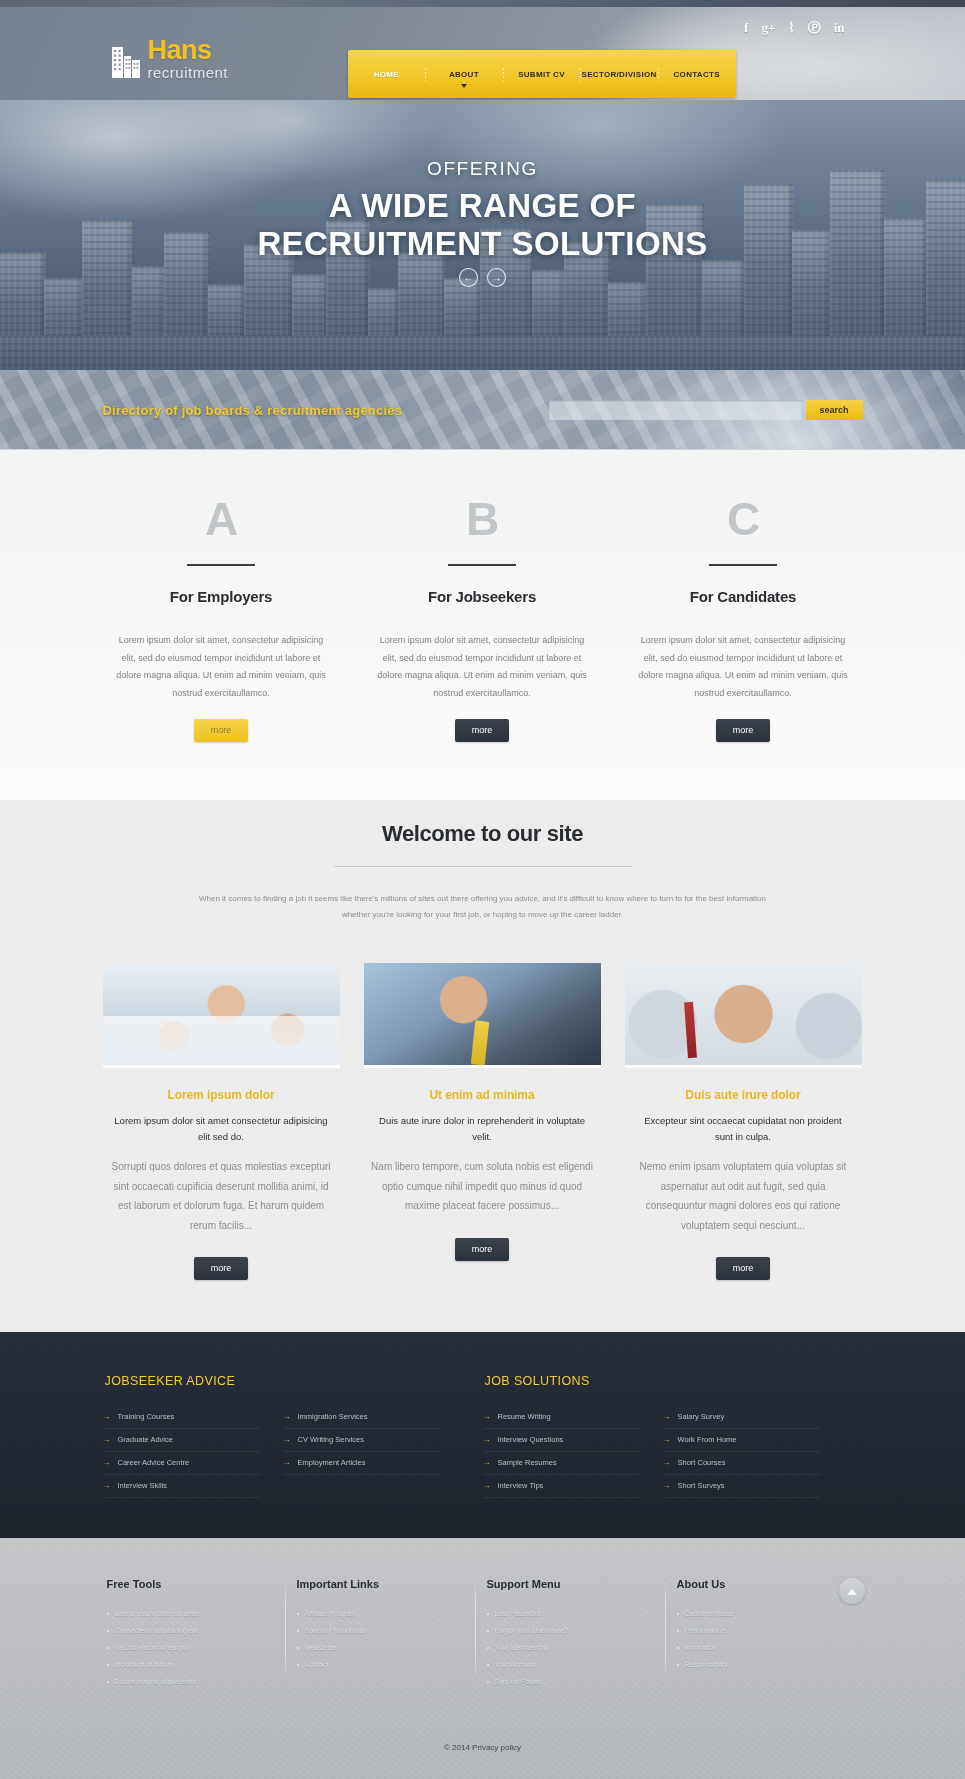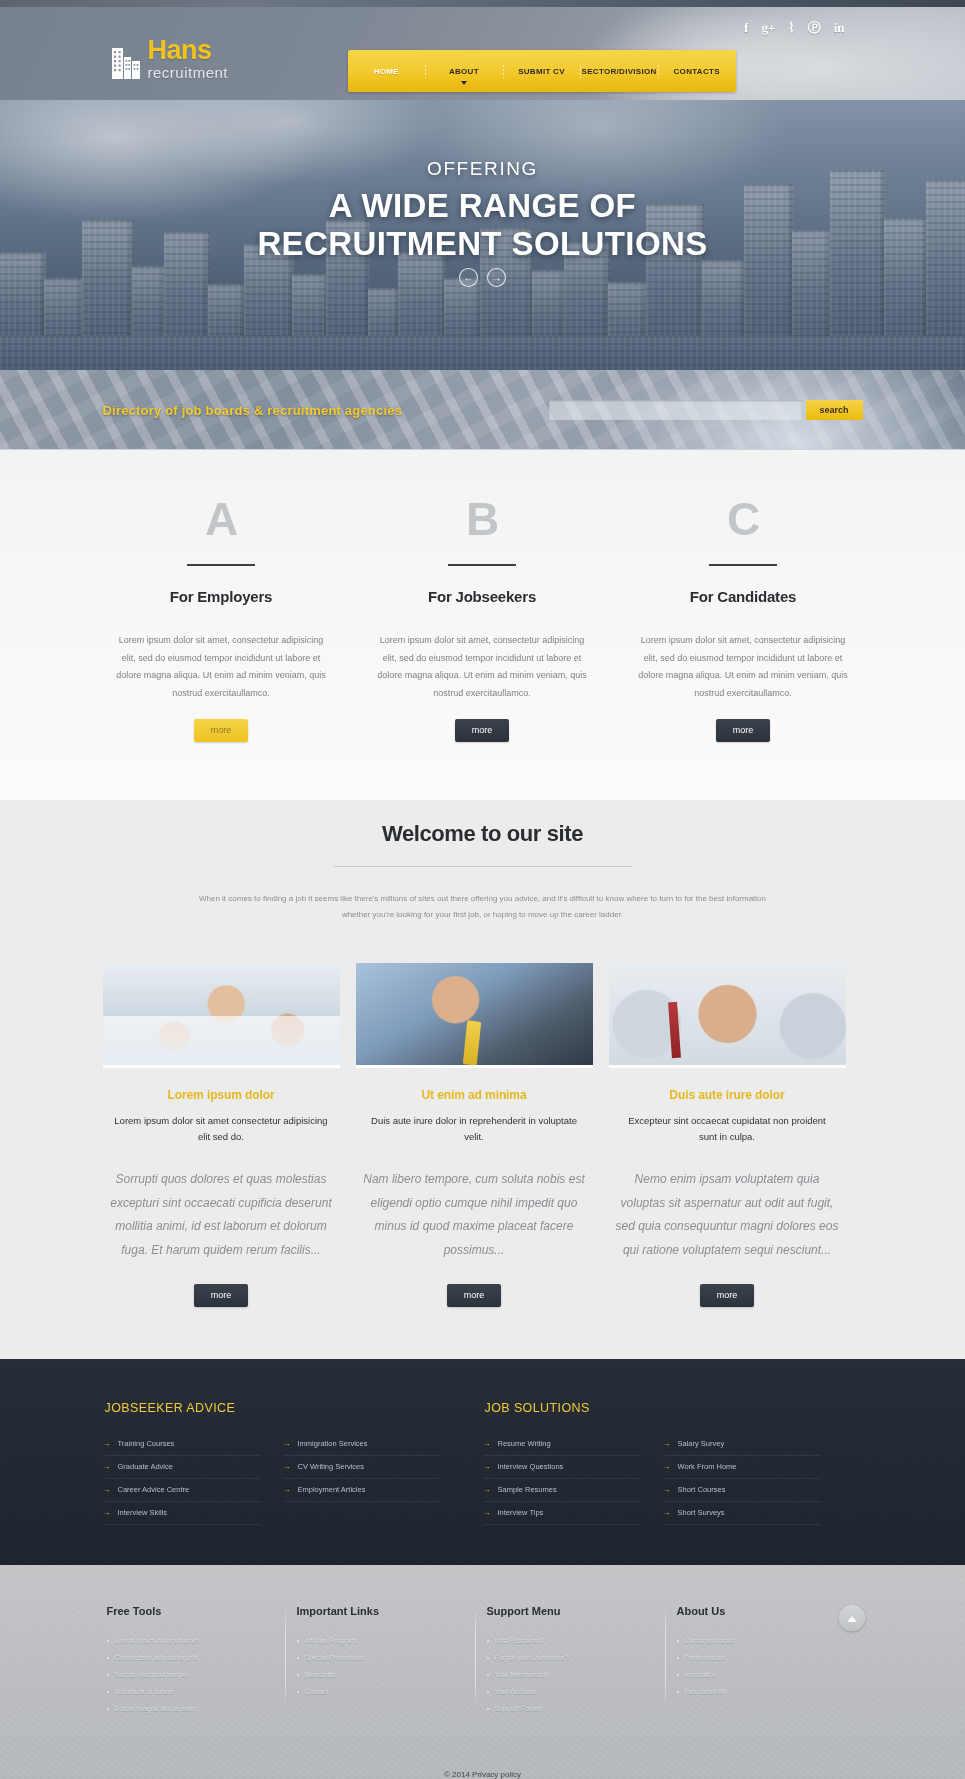--- a/index.html
+++ b/index.html
@@ -38,34 +38,34 @@
   .social-top {
     position: absolute; right: 18px; top: 14px;
     display: flex; gap: 13px; align-items: center; z-index: 5;
   }
   .soc {
     color: #ffffff; font-size: 13px; line-height: 13px; cursor: pointer;
     font-family: "Liberation Serif", serif; font-weight: bold;
     text-shadow: 0 1px 1px rgba(0,0,0,.25);
   }
 
-  .logo { position: absolute; left: 8px; top: 30px; display: flex; align-items: center; z-index: 5; }
+  .logo { position: absolute; left: 8px; top: 30px; display: flex; align-items: flex-start; z-index: 5; }
   .logo-mark { width: 30px; height: 40px; position: relative; margin-right: 7px; margin-top: 2px; }
   .logo-txt { line-height: 1; }
   .logo-name {
     font-size: 27px; font-weight: bold; color: #f2c31e; letter-spacing: -0.5px;
     text-shadow: 0 1px 1px rgba(0,0,0,.2);
   }
   .logo-sub {
     font-size: 15px; color: #e6e8ea; letter-spacing: .5px; margin-top: 1px;
     text-shadow: 0 1px 1px rgba(0,0,0,.2);
   }
 
   .nav {
-    position: absolute; left: 245px; top: 43px; width: 388px; height: 42px;
+    position: absolute; left: 245px; top: 43px; width: 388px; height: 48px;
     background: linear-gradient(180deg,#f6d54a 0%, #f3cc33 45%, #eec21f 70%, #e8b713 100%);
     border-radius: 2px;
     box-shadow: 0 1px 3px rgba(0,0,0,.25);
     display: flex; align-items: center; z-index: 5;
   }
   .nav-item {
     flex: 1; text-align: center; font-size: 8px; letter-spacing: .3px;
     color: #2e2a1c; cursor: pointer; position: relative; font-weight: bold;
     padding: 3px 0;
   }
@@ -194,21 +194,21 @@
   }
 
   
   .welcome { background: #ececec; padding: 21px 0 52px; }
   .wel-h {
     text-align: center; font-size: 22px; font-weight: bold; color: #2a2d31; letter-spacing: -.4px;
   }
   .wel-rule { width: 298px; height: 1px; background: #c7c9cb; margin: 19px auto 24px; }
   .wel-p { text-align: center; font-size: 8px; color: #8a8e93; line-height: 2.0; padding: 0 32px; }
 
-  .cards { display: flex; gap: 16px; margin-top: 40px; }
+  .cards { display: flex; gap: 24px; margin-top: 40px; }
   .card { width: 237px; text-align: center; }
   .card-img {
     width: 237px; height: 105px; position: relative; overflow: hidden;
     border-bottom: 3px solid #fff;
     background: linear-gradient(180deg,#cfd6de 0%, #9fb0c2 100%);
   }
   .ci1 { background:
       radial-gradient(circle at 30% 72%, #d9b596 0 8%, rgba(217,181,150,0) 9%),
       radial-gradient(circle at 52% 40%, #e3bfa0 0 13%, rgba(227,191,160,0) 14%),
       radial-gradient(circle at 78% 66%, #d2a98c 0 8%, rgba(210,169,140,0) 9%),
@@ -225,21 +225,21 @@
       radial-gradient(circle at 16% 60%, #cfd7de 0 16%, rgba(207,215,222,0) 17%),
       radial-gradient(circle at 86% 62%, #c9d2da 0 15%, rgba(201,210,218,0) 16%),
       linear-gradient(180deg,#e8edf1 0%, #d3dbe2 100%); }
   .ci3:after { content:""; position:absolute; left: 26%; top: 38%; width: 9px; height: 56px;
       background: linear-gradient(180deg,#b7383c,#8f2226); transform: rotate(-4deg); }
 
   .card-h {
     font-size: 12px; font-weight: bold; color: #e6b820; margin-top: 20px; letter-spacing: -.1px;
   }
   .card-lead { font-size: 9.5px; color: #2e3237; line-height: 1.7; margin-top: 11px; padding: 0 10px; }
-  .card-body { font-size: 12px; color: #8a8e93; line-height: 1.95; margin-top: 23px; padding: 0 6px; font-style: italic; }
+  .card-body { font-size: 10px; color: #8a8e93; line-height: 1.95; margin-top: 12px; padding: 0 6px; }
   .card .btn-more { margin-top: 22px; }
 
   
   .darkfoot {
     background: linear-gradient(180deg,#262d38 0%, #222933 40%, #1e242d 100%);
     padding: 42px 0 40px;
     position: relative;
   }
   .darkfoot:before {
     content:""; position:absolute; inset:0; opacity:.35;

